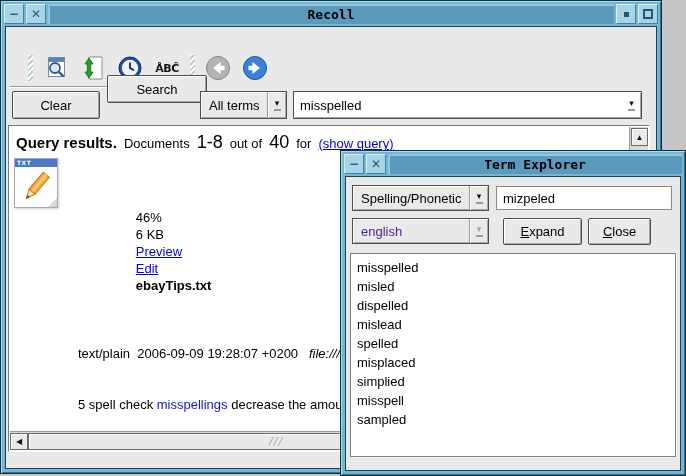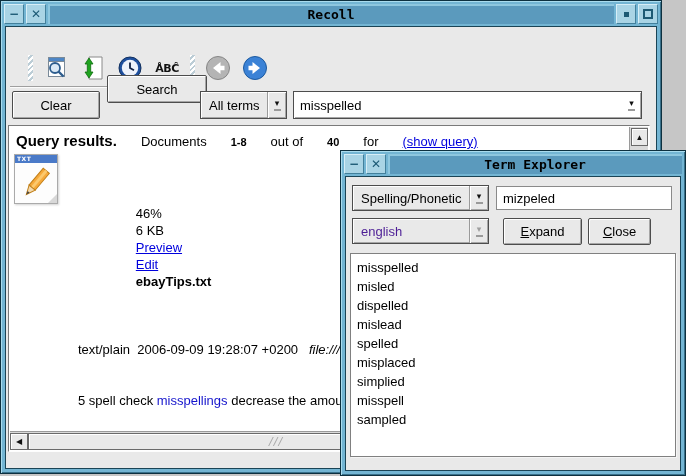--- a/index.html
+++ b/index.html
@@ -65,24 +65,24 @@
   .combo-query .combo-text { padding-left:6px; }
   .combo-query .combo-btn { border-left:none; box-shadow:none; }
   .combo.disabled .combo-text { color:#4c1d95; }
   .combo.disabled .combo-arr { color:#9f9f9f; }
 
   
   .results-frame { position:absolute; left:2px; top:98px; width:642px; height:327px;
                    background:#ffffff; border:1px solid; border-color:#7a7a7a #fdfdfd #fdfdfd #7a7a7a; }
   .results-content { position:absolute; left:1px; top:1px; right:21px; bottom:21px; overflow:hidden; }
 
-  .res-header { display:flex; align-items:baseline; gap:24px; padding:5px 0 0 6px; white-space:pre; }
+  .res-header { display:flex; align-items:baseline; gap:7px; padding:5px 0 0 6px; white-space:pre; }
   .qr-title { font-size:15px; font-weight:bold; }
   .qr-t { font-size:13px; }
-  .qr-b { font-size:11px; font-weight:bold; }
+  .qr-b { font-size:18px; font-weight:normal; }
   .link { color:#0000dd; text-decoration:underline; cursor:pointer; }
   .res-header .link { font-size:13px; }
 
   .res-row { display:flex; margin:5px 0 0 4px; }
   .ficon-wrap { width:50px; flex:none; margin-right:14px; }
   .res-text { font-size:13px; line-height:17px; white-space:pre; overflow:hidden; }
   .title-line > span, .title-line > a { margin-right:9px; }
   .fname { font-weight:bold; }
   .hl { color:#1515cc; }
   .it { font-style:italic; }

